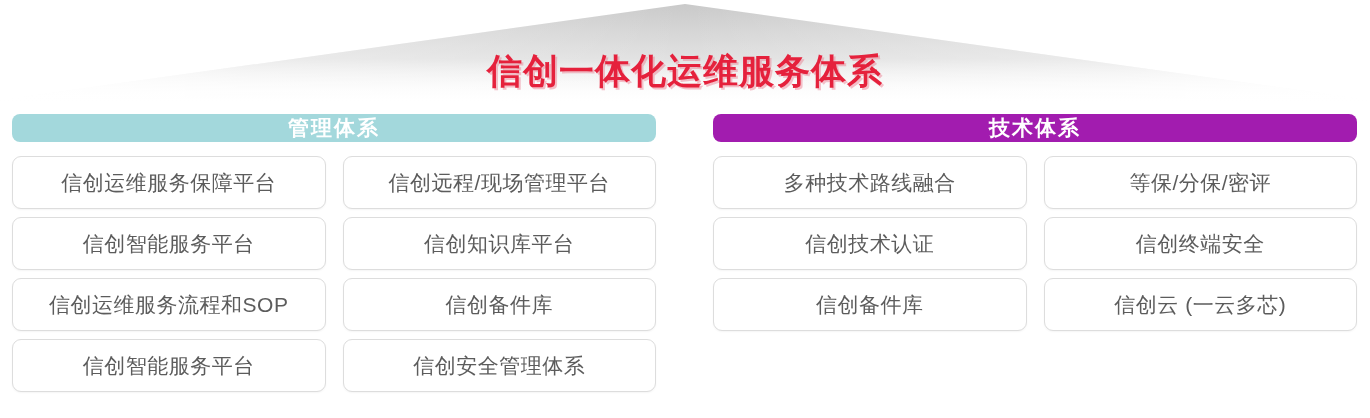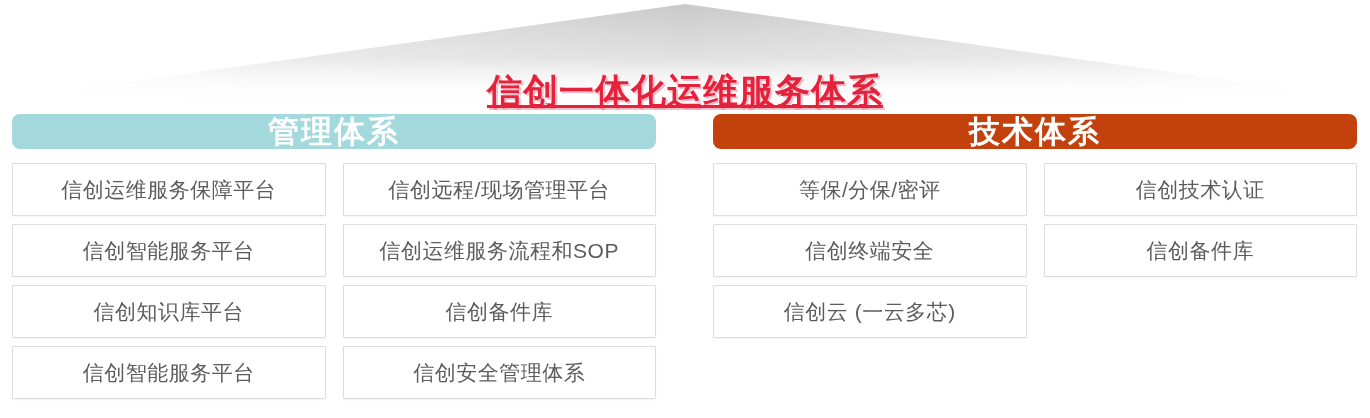--- a/index.html
+++ b/index.html
@@ -23,66 +23,65 @@
     top: 0;
     width: 1370px;
     height: 104px;
     pointer-events: none;
   }
 
   
   #main-title {
     position: absolute;
     left: 0;
-    top: 69px;
+    top: 49px;
     width: 1370px;
     text-align: center;
     font-size: 35px;
     font-weight: bold;
     letter-spacing: 1px;
     line-height: 44px;
     white-space: nowrap;
-    text-decoration: underline;
   }
 
   
   .panel {
     position: absolute;
     top: 114px;
     width: 644px;
   }
   #panel-management { left: 12px; }
   #panel-technology { left: 713px; }
 
   .panel-header {
-    height: 35px;
+    height: 28px;
     border-radius: 8px;
     display: flex;
     align-items: center;
     justify-content: center;
     color: #ffffff;
-    font-size: 31px;
+    font-size: 21px;
     font-weight: bold;
     letter-spacing: 2px;
   }
   #panel-management .panel-header { background: #a3d8dc; }
-  #panel-technology .panel-header { background: #c2410c; }
+  #panel-technology .panel-header { background: #a21caf; }
 
   .card-grid {
     margin-top: 14px;
     display: grid;
     grid-template-columns: 1fr 1fr;
     column-gap: 17px;
     row-gap: 8px;
   }
 
   .card {
     height: 51px;
     border: 1px solid #dddddd;
-    border-radius: 1px;
+    border-radius: 9px;
     background: #ffffff;
     box-shadow: 0 1px 2px rgba(0,0,0,0.045);
     display: flex;
     align-items: center;
     justify-content: center;
     color: #5c5c5c;
     font-size: 21px;
     letter-spacing: 0.5px;
     white-space: nowrap;
   }
@@ -110,30 +109,31 @@
 </svg>
 
 <div id="main-title" style="color:#e5213c; text-shadow: 2px 2px 0 rgba(236,120,140,0.45);">信创一体化运维服务体系</div>
 
 <section class="panel" id="panel-management">
   <div class="panel-header">管理体系</div>
   <div class="card-grid">
     <div class="card">信创运维服务保障平台</div>
     <div class="card">信创远程/现场管理平台</div>
     <div class="card">信创智能服务平台</div>
+    <div class="card">信创知识库平台</div>
     <div class="card">信创运维服务流程和SOP</div>
-    <div class="card">信创知识库平台</div>
     <div class="card">信创备件库</div>
     <div class="card">信创智能服务平台</div>
     <div class="card">信创安全管理体系</div>
   </div>
 </section>
 
 <section class="panel" id="panel-technology">
   <div class="panel-header">技术体系</div>
   <div class="card-grid">
+    <div class="card">多种技术路线融合</div>
     <div class="card">等保/分保/密评</div>
     <div class="card">信创技术认证</div>
     <div class="card">信创终端安全</div>
     <div class="card">信创备件库</div>
     <div class="card">信创云 (一云多芯)</div>
   </div>
 </section>
 
 </body></html>

